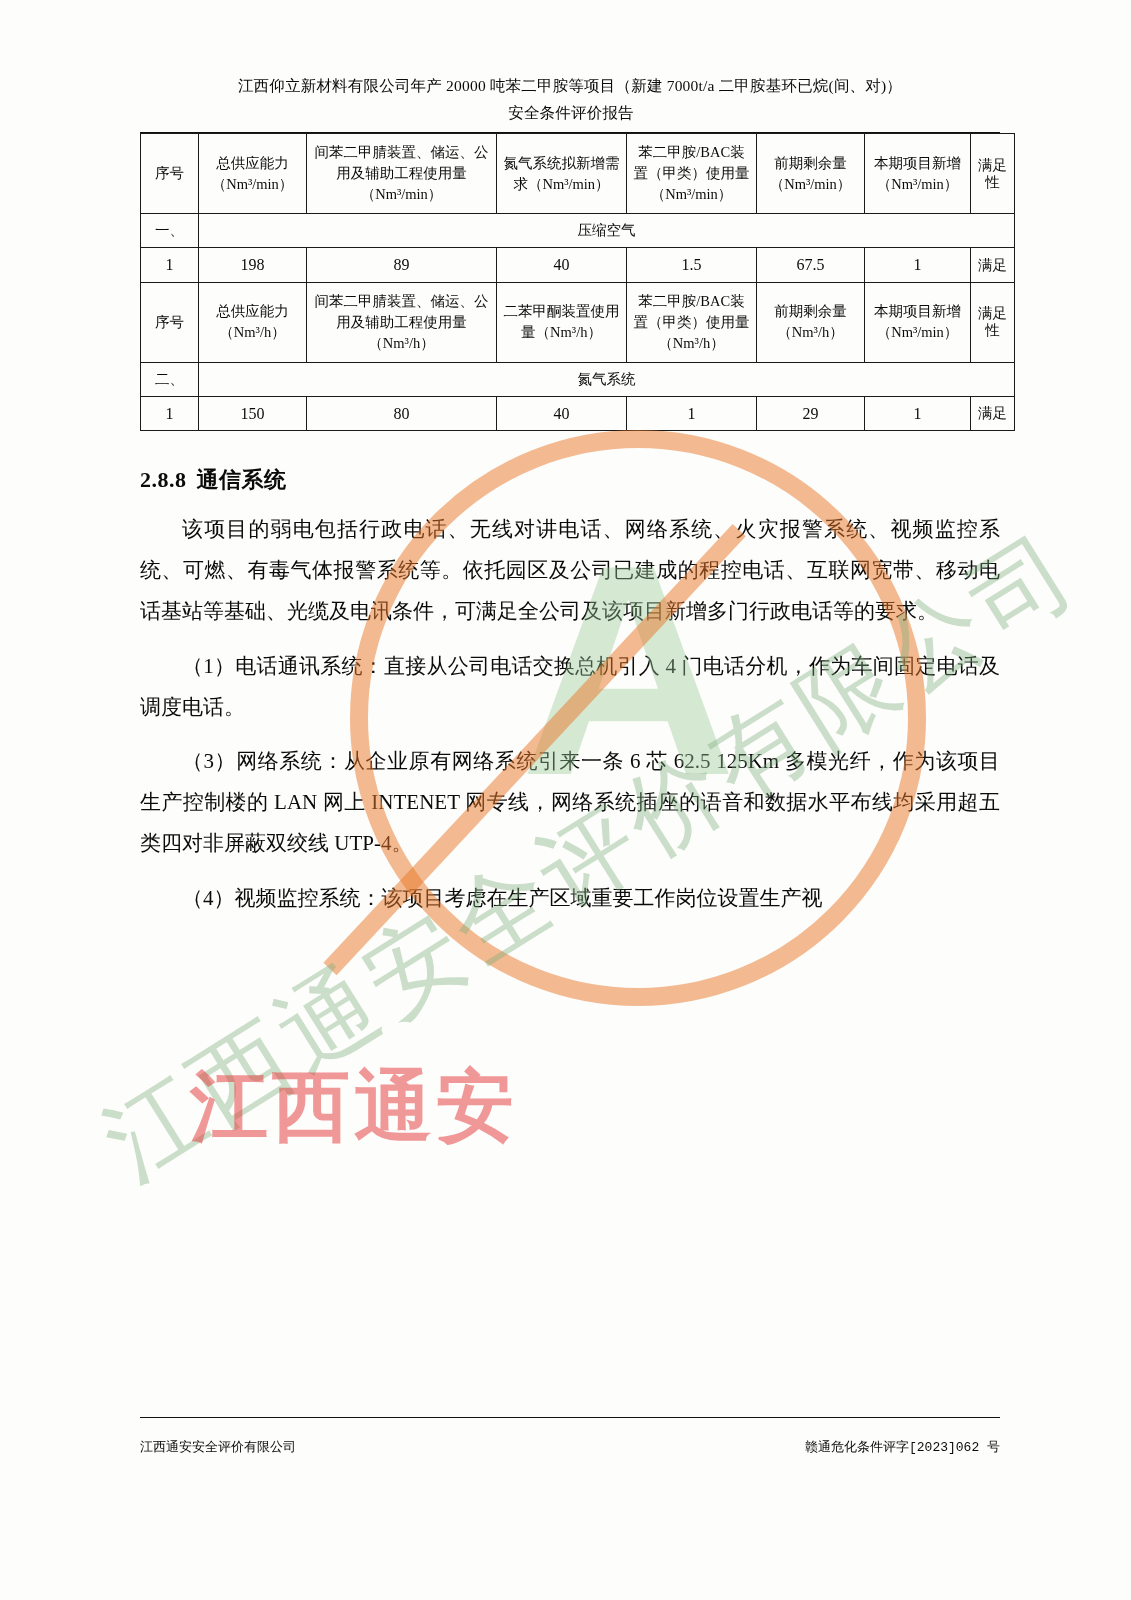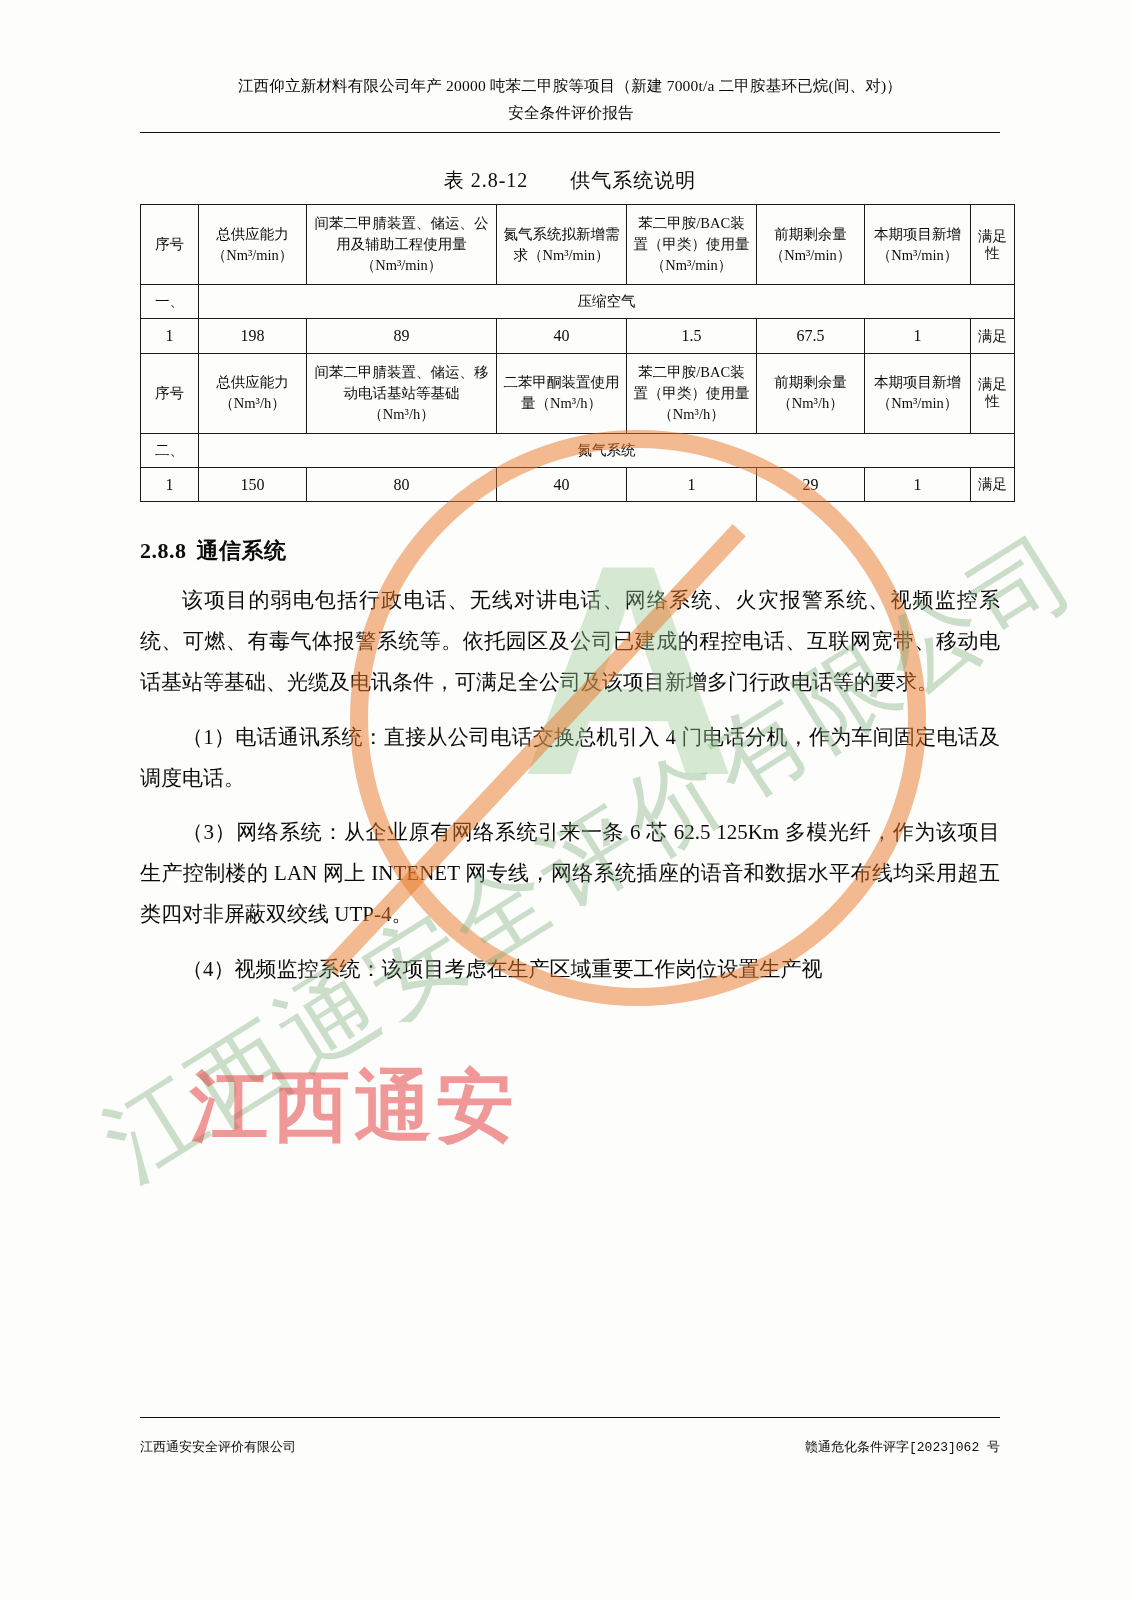--- a/index.html
+++ b/index.html
@@ -204,23 +204,20 @@
 
   <div class="content">
 
     <div class="doc-header">
       <div class="line1">江西仰立新材料有限公司年产 20000 吨苯二甲胺等项目（新建 7000t/a 二甲胺基环已烷(间、对)）</div>
       <div class="line2">安全条件评价报告</div>
       <hr class="header-rule">
     </div>
 
 
-    <div class="table-caption">
-      <span class="cap-no">表 2.8-12</span><span>供气系统说明</span>
-    </div>
 
     <table class="gas">
       <colgroup>
         <col style="width:58px">
         <col style="width:108px">
         <col style="width:190px">
         <col style="width:130px">
         <col style="width:130px">
         <col style="width:108px">
         <col style="width:106px">
@@ -247,21 +244,21 @@
           <td class="data">89</td>
           <td class="data">40</td>
           <td class="data">1.5</td>
           <td class="data">67.5</td>
           <td class="data">1</td>
           <td class="vert">满足</td>
         </tr>
         <tr>
           <td class="head">序号</td>
           <td class="head">总供应能力（Nm³/h）</td>
-          <td class="head">间苯二甲腈装置、储运、移动电话基站等基础（Nm³/h）</td>
+          <td class="head">间苯二甲腈装置、储运、公用及辅助工程使用量（Nm³/h）</td>
           <td class="head">二苯甲酮装置使用量（Nm³/h）</td>
           <td class="head">苯二甲胺/BAC装置（甲类）使用量（Nm³/h）</td>
           <td class="head">前期剩余量（Nm³/h）</td>
           <td class="head">本期项目新增（Nm³/min）</td>
           <td class="head vert">满足性</td>
         </tr>
         <tr class="section">
           <td class="seq-cell">二、</td>
           <td colspan="7">氮气系统</td>
         </tr>

